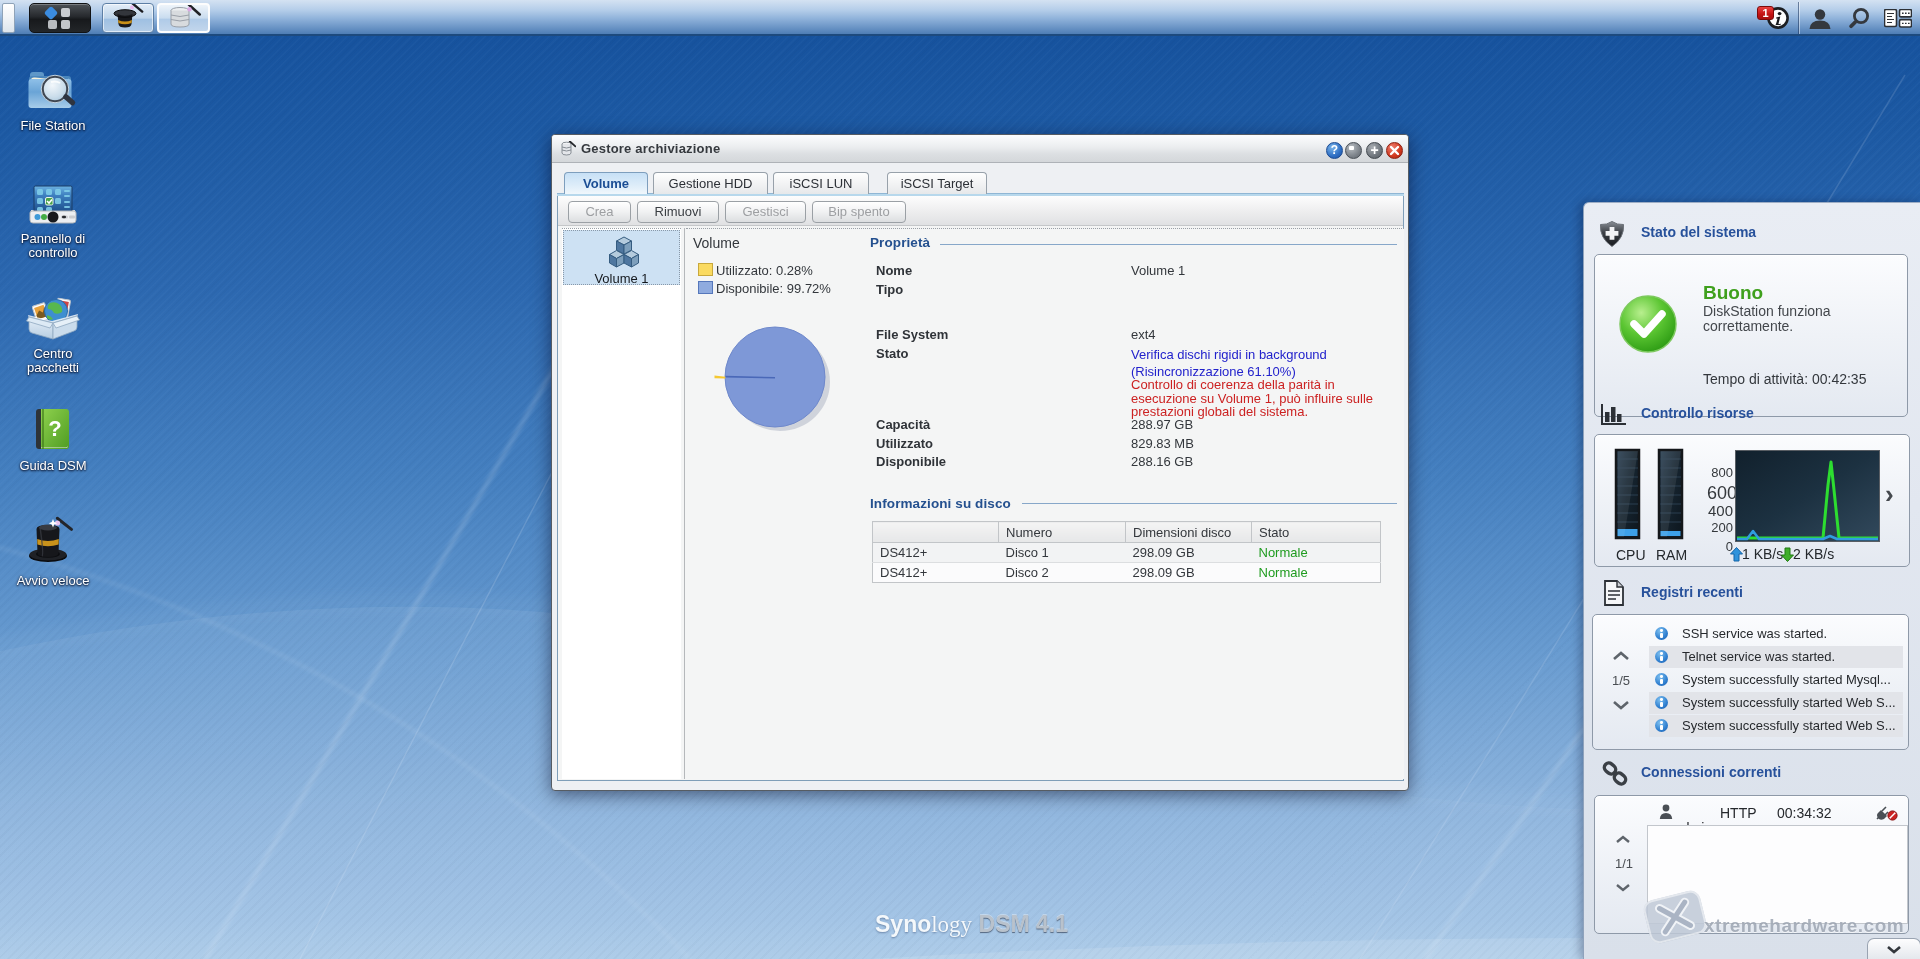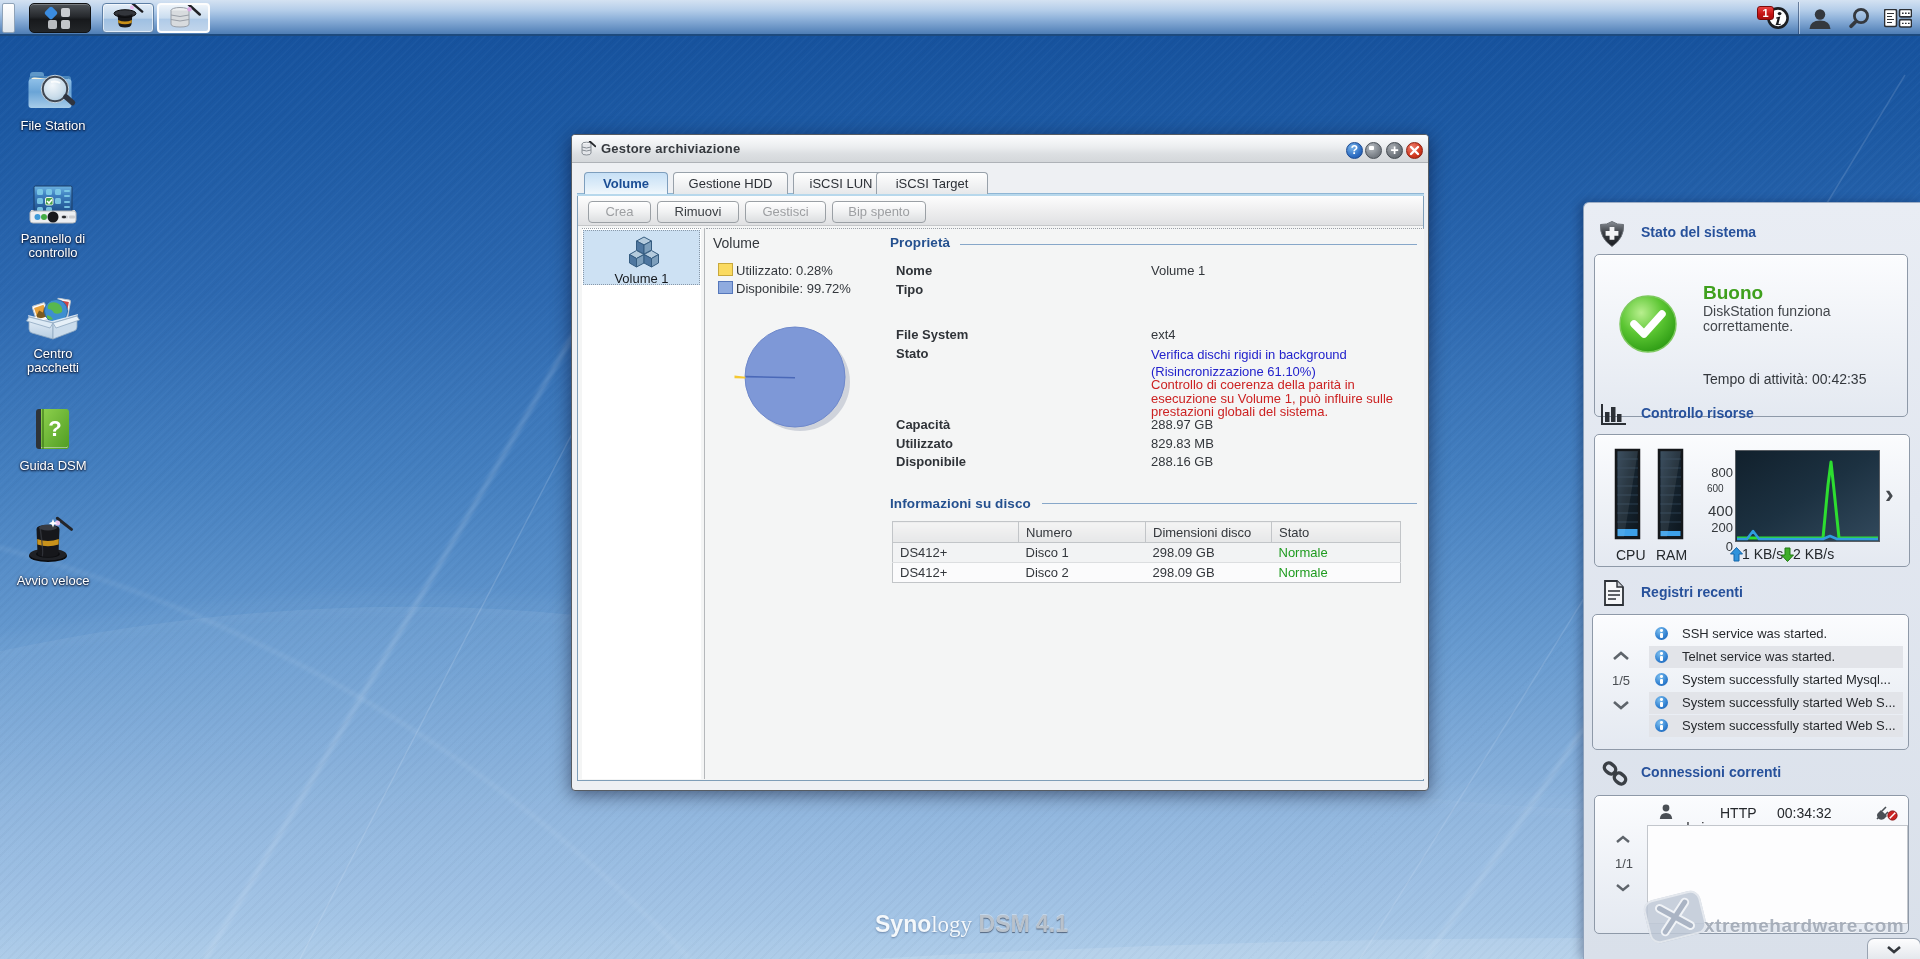--- a/index.html
+++ b/index.html
@@ -30,21 +30,21 @@
     background:linear-gradient(180deg,#e84141 0%,#c31212 60%,#a90f0f 100%); border:1px solid #7d0a0a;
     color:#fff; font-size:11px; font-weight:bold; text-align:center; line-height:12px; z-index:3; -webkit-font-smoothing:antialiased;}
   #tb-sep { position:absolute; left:1798px; top:2px; width:1px; height:32px; background:rgba(25,50,90,.55);
     box-shadow:1px 0 0 rgba(255,255,255,.45); }
   
   .dicon { position:absolute; width:110px; left:-2px; text-align:center; color:#ffffff; -webkit-font-smoothing:antialiased;
     font-size:13px; line-height:14px; text-shadow:0 1px 2px rgba(0,5,25,.95),0 0 3px rgba(0,5,25,.6); }
   
   #win { position:absolute; left:551px; top:134px; width:858px; height:657px;
     background:#eef0f3; border:1px solid #565c63; border-radius:4px;
-    box-shadow:0 4px 18px rgba(0,0,25,.5);margin-left:20px; }
+    box-shadow:0 4px 18px rgba(0,0,25,.5); }
   #wtitle { position:absolute; left:0; top:0; right:0; height:28px;
     background:linear-gradient(180deg,#fcfdfe 0%,#ebedef 45%,#dcdfe2 70%,#d4d7da 100%);
     border-bottom:1px solid #aeb2b7; border-radius:3px 3px 0 0; }
   #wtitle span { position:absolute; left:29px; top:6px; font-size:13px; font-weight:bold; color:#35393e; letter-spacing:.2px;}
   .wbtn { position:absolute; top:7px; width:17px; height:17px; border-radius:50%; }
   #wb-help { left:774px; background:radial-gradient(circle at 35% 30%,#7cb6ea,#2f6fc4 60%,#1c4f9e 100%); border:1px solid #1a4a92;}
   #wb-min  { left:793px; background:radial-gradient(circle at 35% 30%,#b9bec3,#7d838a 60%,#5f656c 100%); border:1px solid #4a5057;}
   #wb-plus { left:814px; background:radial-gradient(circle at 35% 30%,#a8adb2,#70767d 60%,#555b62 100%); border:1px solid #43494f;}
   #wb-close{ left:834px; background:radial-gradient(circle at 35% 30%,#f08070,#d0381f 60%,#a82512 100%); border:1px solid #8c1f10;}
   .wbtn div { color:#fff; font-size:12px; font-weight:bold; text-align:center; line-height:15px; -webkit-font-smoothing:antialiased; }
@@ -318,21 +318,21 @@
   <div class="wbtn" id="wb-plus">
         <div style="font-size:14px;line-height:14px">+</div>
       </div>
   <div class="wbtn" id="wb-close"><svg width="15" height="15" viewBox="0 0 15 15">
           <path d="M 4 4 L 11 11 M 11 4 L 4 11" stroke="#fff" stroke-width="2.4" stroke-linecap="round"></path>
         </svg></div>
  </div>
  <div class="tab" id="tab-volume">Volume</div>
  <div class="tab" style="left:101px;width:115px">Gestione HDD</div>
  <div class="tab" style="left:221px;width:96px">iSCSI LUN</div>
- <div class="tab" style="left:304px;width:112px">iSCSI Target</div>
+ <div class="tab" style="left:335px;width:100px">iSCSI Target</div>
  <div id="tabline"></div>
  <div id="cbox">
   <div id="toolbar">
    <div class="tbtn" style="left:10px;width:63px">Crea</div>
    <div class="tbtn on" style="left:79px;width:82px">Rimuovi</div>
    <div class="tbtn" style="left:167px;width:81px">Gestisci</div>
    <div class="tbtn" style="left:254px;width:94px">Bip spento</div>
   </div>
   <div id="listpane">
    <div id="listsel">
@@ -475,21 +475,21 @@
     <g stroke="#2a3e50" stroke-width="1">
             <path d="M 3 11 h 21 M 3 20 h 21 M 3 29 h 21 M 3 38 h 21 M 3 47 h 21 M 3 56 h 21 M 3 65 h 21 M 3 74 h 21"></path>
           </g>
     <rect x="3.5" y="83" width="20" height="5" fill="#3da0e8"></rect>
     <path d="M 4 3 L 24 3 L 10 89 L 4 89 Z" fill="#ffffff" opacity="0.08"></path>
    </g>
   </svg>
   <div style="position:absolute;left:21px;top:112px;width:26px;text-align:right;font-size:14px;color:#24282c">CPU</div>
   <div style="position:absolute;left:61px;top:112px;width:26px;text-align:center;font-size:14px;color:#24282c">RAM</div>
   <div style="position:absolute;left:112px;top:30px;width:26px;text-align:right;font-size:13px;color:#34383c">800</div>
-  <div style="position:absolute;left:112px;top:48px;width:26px;text-align:left;font-size:10px;color:#34383c">600</div>
+  <div style="position:absolute;left:112px;top:48px;width:26px;text-align:left;font-size:18px;color:#34383c">600</div>
   <div style="position:absolute;left:112px;top:67px;width:26px;text-align:right;font-size:15px;color:#34383c">400</div>
   <div style="position:absolute;left:112px;top:85px;width:26px;text-align:right;font-size:13px;color:#34383c">200</div>
   <div style="position:absolute;left:112px;top:104px;width:26px;text-align:right;font-size:13px;color:#34383c">0</div>
   <svg style="position:absolute;left:140px;top:15px" width="145" height="92" viewBox="0 0 145 92">
    <defs>
           <linearGradient id="gbg" x1="0" y1="0" x2="1" y2="1">
     <stop offset="0" stop-color="#11202c"></stop>
             <stop offset="0.5" stop-color="#1c3141"></stop>
             <stop offset="1" stop-color="#32495c"></stop>
           </linearGradient>

